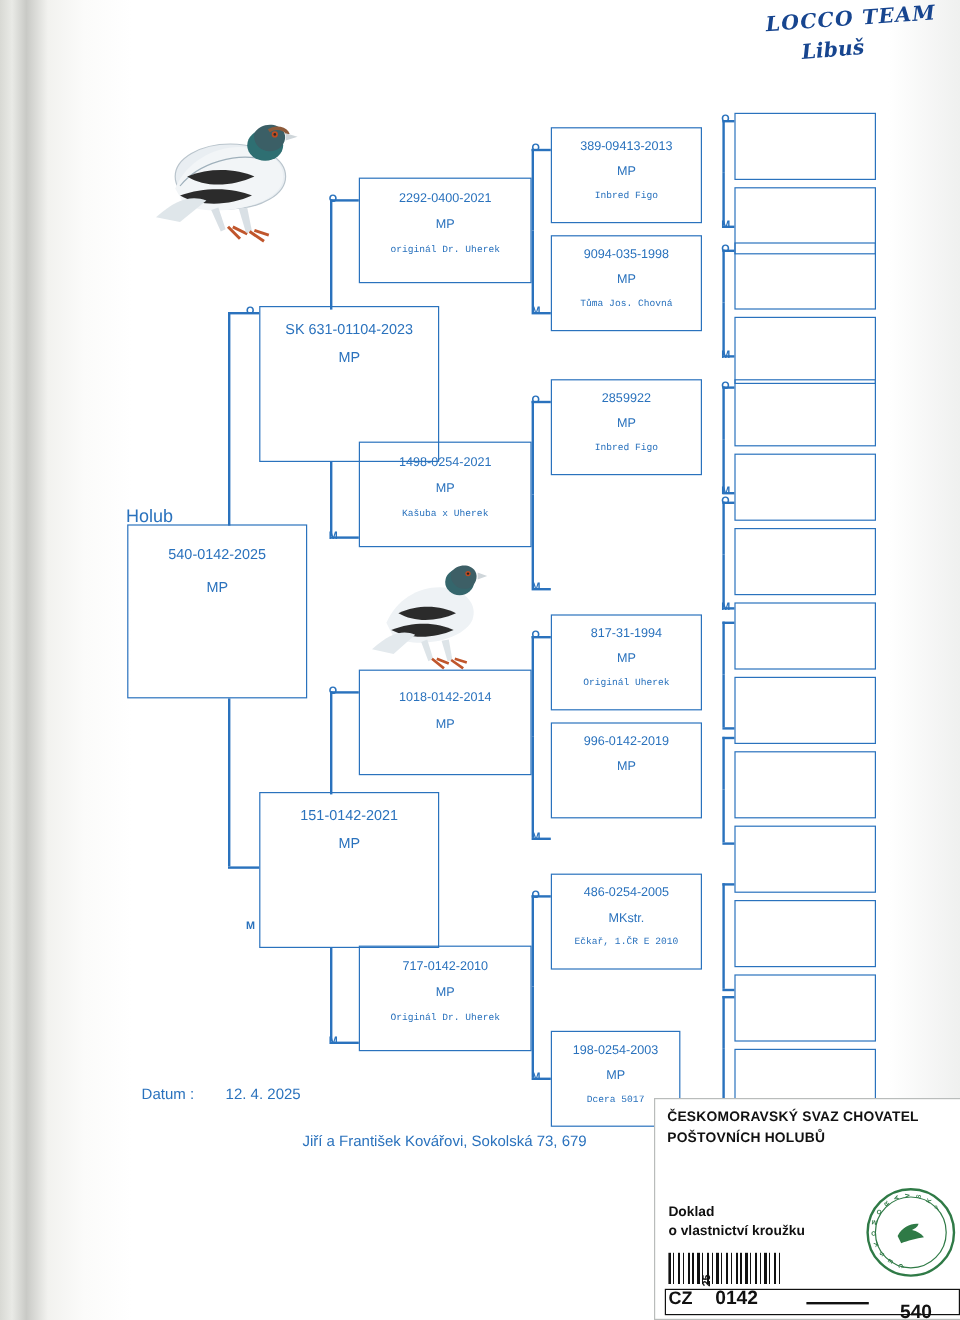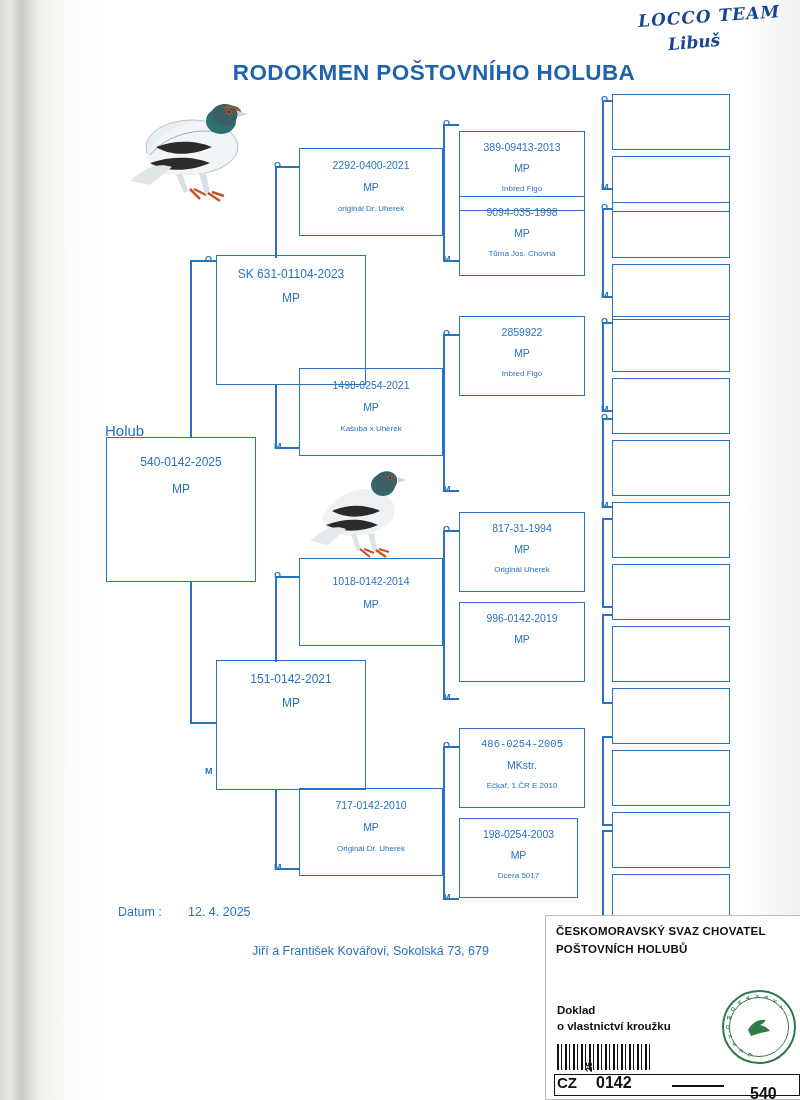--- a/index.html
+++ b/index.html
@@ -41,21 +41,21 @@
   .box{
     position:absolute;border:1.6px solid #2a72bd;background:transparent;
     box-sizing:border-box;
   }
   .box .ln{
     position:absolute;left:0;width:100%;text-align:center;
     line-height:1.1;color:#2a72bd;
   }
   .l1{font-size:10.5px;}
   .l2{font-size:10.5px;}
-  .l3{font-size:8px;}
+  .l3{font-size:8px;font-family:Liberation Mono, monospace;}
 
   .bigbox .l1{font-size:12px;}
   .bigbox .l2{font-size:12px;}
 
   
   .h{position:absolute;height:1.6px;background:#2a72bd;}
   .v{position:absolute;width:1.6px;background:#2a72bd;}
 
   .mark{
     position:absolute;font-size:9px;color:#2a72bd;font-weight:bold;
@@ -107,21 +107,20 @@
 </head>
 <body>
 
 <div id="paper"></div>
 
 <div class="sheet">
 
   <div class="hand hand1">LOCCO TEAM</div>
   <div class="hand hand2">Libuš</div>
 
-  <div class="title">RODOKMEN POŠTOVNÍHO HOLUBA</div>
 
   <div class="pigeon" style="left:120px;top:85px;width:140px;height:130px;">
     <svg width="140" height="130" viewBox="0 0 140 130">
       <ellipse cx="72" cy="62" rx="46" ry="27" fill="#e9eef2" stroke="#b9c4cc" stroke-width="1"></ellipse>
       <path d="M26 72 C38 44 70 32 96 40 C112 45 120 58 114 70 C104 88 60 96 34 86 Z" fill="#f2f5f7"></path>
       <path d="M30 70 C46 50 78 42 100 48" fill="none" stroke="#9fb0bb" stroke-width="1"></path>
       <ellipse cx="101" cy="36" rx="15" ry="13" fill="#2e6f72"></ellipse>
       <path d="M92 26 C96 18 110 16 116 24 C120 30 116 38 110 40 C100 44 90 36 92 26 Z" fill="#3b5f66"></path>
       <path d="M104 24 C110 20 118 22 120 27" stroke="#8d5a3a" stroke-width="3" fill="none"></path>
       <circle cx="109" cy="27" r="2.6" fill="#c04b20"></circle>
@@ -231,21 +230,21 @@
   <div class="v" style="left:443px;top:614px;height:84px;"></div>
   <div class="h" style="left:443px;top:530px;width:16px;"></div>
   <div class="h" style="left:443px;top:698px;width:16px;"></div>
 
   <div class="v" style="left:443px;top:746px;height:76px;"></div>
   <div class="v" style="left:443px;top:822px;height:76px;"></div>
   <div class="h" style="left:443px;top:746px;width:16px;"></div>
   <div class="h" style="left:443px;top:898px;width:16px;"></div>
 
   <div class="mark" style="left:443px;top:118px;">O</div>
-  <div class="box" style="left:459px;top:106px;width:126px;height:80px;margin-top:25px;">
+  <div class="box" style="left:459px;top:106px;width:126px;height:80px;">
     <div class="ln l1" style="top:10px;">389-09413-2013</div>
     <div class="ln l2" style="top:31px;">MP</div>
     <div class="ln l3" style="top:53px;">Inbred Figo</div>
   </div>
 
   <div class="mark" style="left:443px;top:254px;">M</div>
   <div class="box" style="left:459px;top:196px;width:126px;height:80px;">
     <div class="ln l1" style="top:10px;">9094-035-1998</div>
     <div class="ln l2" style="top:31px;">MP</div>
     <div class="ln l3" style="top:53px;">Tůma Jos. Chovná</div>
@@ -269,27 +268,27 @@
 
   <div class="mark" style="left:443px;top:692px;">M</div>
   <div class="box" style="left:459px;top:602px;width:126px;height:80px;">
     <div class="ln l1" style="top:10px;">996-0142-2019</div>
     <div class="ln l2" style="top:31px;">MP</div>
     <div class="ln l3" style="top:53px;"></div>
   </div>
 
   <div class="mark" style="left:443px;top:740px;">O</div>
   <div class="box" style="left:459px;top:728px;width:126px;height:80px;">
-    <div class="ln l1" style="top:10px;font-family:Liberation Mono, monospace;">486-0254-2005</div>
+    <div class="ln l1" style="top:10px;">486-0254-2005</div>
     <div class="ln l2" style="top:31px;">MKstr.</div>
     <div class="ln l3" style="top:53px;">Ečkař, 1.ČR E 2010</div>
   </div>
 
   <div class="mark" style="left:443px;top:892px;">M</div>
-  <div class="box" style="left:459px;top:818px;width:119px;height:80px;">
+  <div class="box" style="left:459px;top:859px;width:108px;height:80px;">
     <div class="ln l1" style="top:10px;">198-0254-2003</div>
     <div class="ln l2" style="top:31px;">MP</div>
     <div class="ln l3" style="top:53px;">Dcera 5017</div>
   </div>
 
   <div class="v" style="left:602px;top:100px;height:44px;"></div>
   <div class="v" style="left:602px;top:144px;height:44px;"></div>
   <div class="h" style="left:602px;top:100px;width:10px;"></div>
   <div class="h" style="left:602px;top:188px;width:10px;"></div>
 

